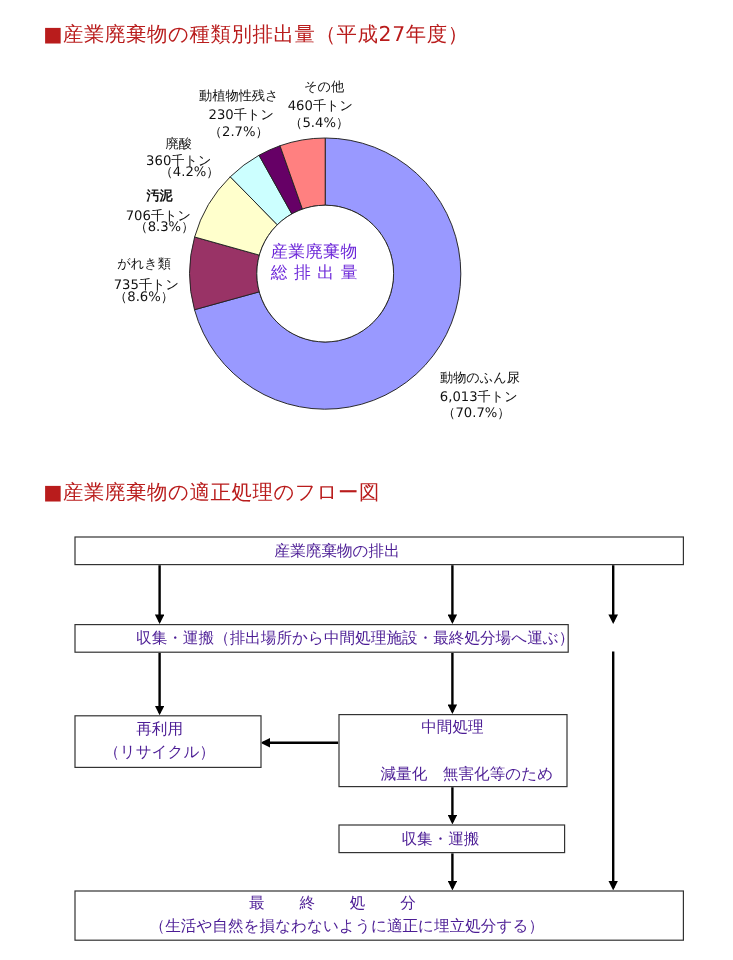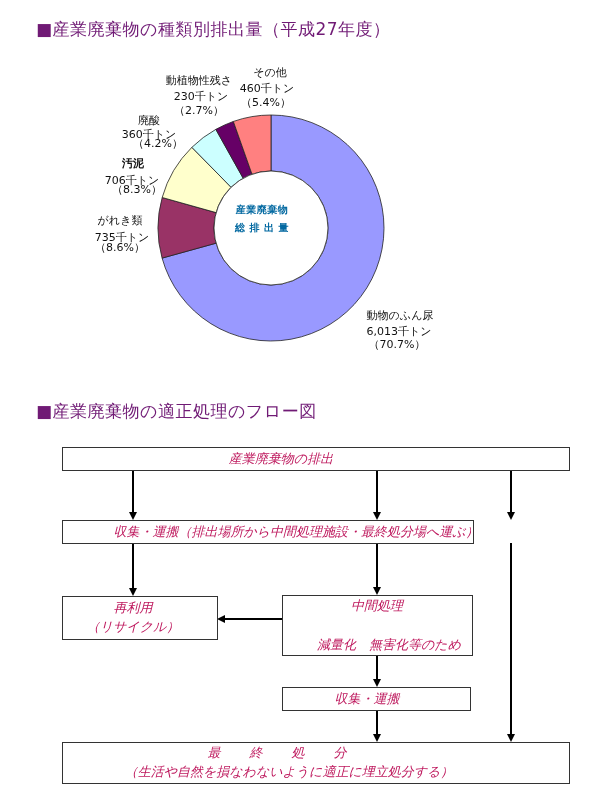--- a/index.html
+++ b/index.html
@@ -2,41 +2,41 @@
 <html><head>
   <meta charset="utf-8">
   <style>
     html, body { margin: 0; padding: 0; background: #ffffff; }
     body {
       width: 611px; height: 800px; position: relative; overflow: hidden;
       font-family: "DejaVu Sans", "Liberation Sans", sans-serif; color: #111;
     }
     .section-title {
       position: absolute; left: 36px; font-size: 17px; line-height: 20px;
-      color: #701a75; white-space: nowrap; letter-spacing: 0.5px;
+      color: #b91c1c; white-space: nowrap; letter-spacing: 0.5px;
     }
     #chart-title { top: 19px; }
     #flow-title { top: 401px; }
 
     #donut-svg { position: absolute; left: 0; top: 0; width: 611px; height: 400px; }
 
     .lbl {
       position: absolute; font-size: 11px; line-height: 13px; white-space: nowrap;
       transform: translate(-50%, -50%); color: #111;
     }
     .center-lbl {
-      position: absolute; font-size: 10px; line-height: 16px; white-space: nowrap;
-      transform: translate(-50%, -50%); color: #0369a1; letter-spacing: 0.5px; font-weight: bold;
+      position: absolute; font-size: 14px; line-height: 16px; white-space: nowrap;
+      transform: translate(-50%, -50%); color: #6d28d9; letter-spacing: 0.5px;
     }
 
     #flow-svg { position: absolute; left: 0; top: 400px; width: 611px; height: 400px; }
 
     .fbox {
       position: absolute; box-sizing: border-box; border: 1px solid #333;
-      background: #fff; font-size: 13px; color: #be185d; font-style: italic;
+      background: #fff; font-size: 13px; color: #4c1d95;
     }
     .fbox .line { position: absolute; white-space: nowrap; transform: translate(-50%, -50%); }
   </style>
 </head>
 <body>
 
 <div id="chart-title" class="section-title">■産業廃棄物の種類別排出量（平成27年度）</div>
 
 <svg id="donut-svg" viewBox="0 0 611 400" xmlns="http://www.w3.org/2000/svg">
   <g id="donut-slices">

